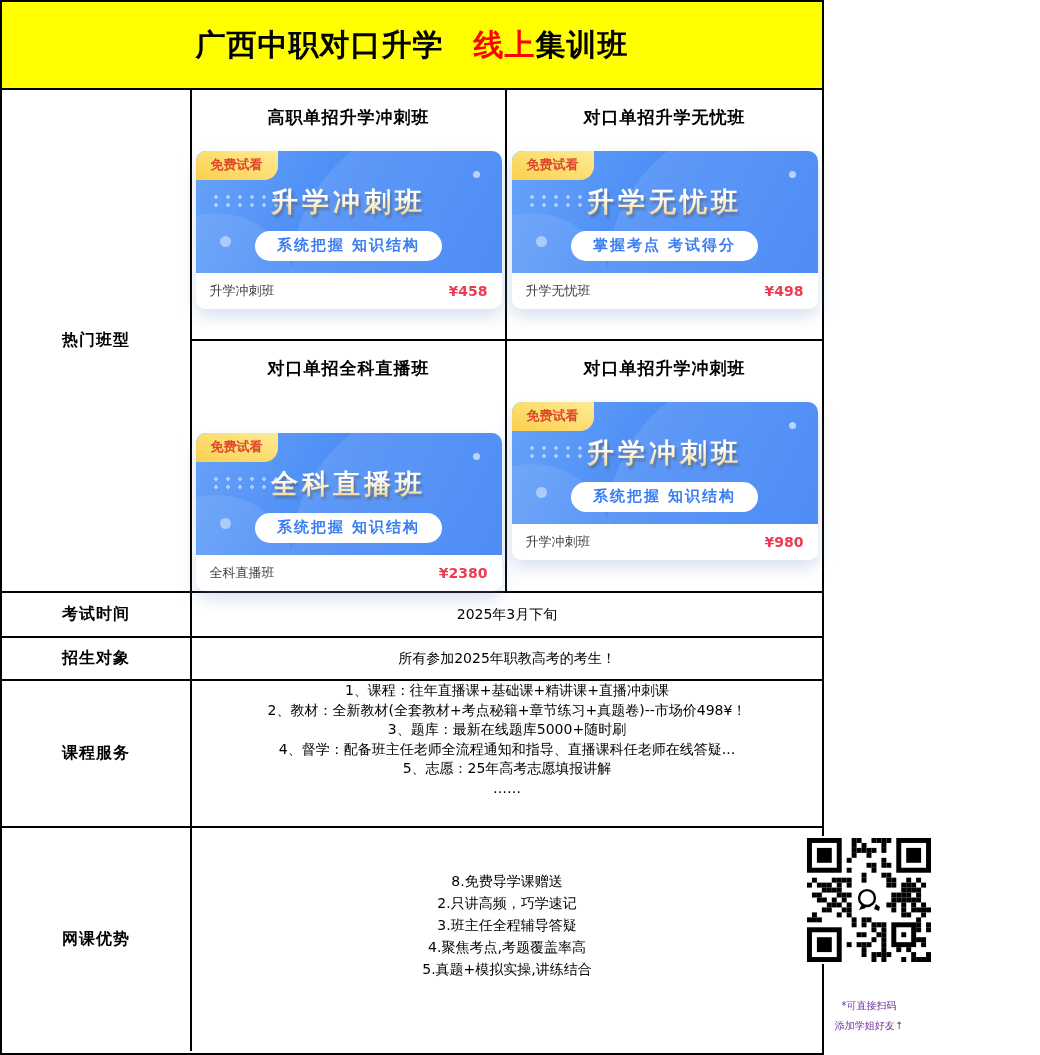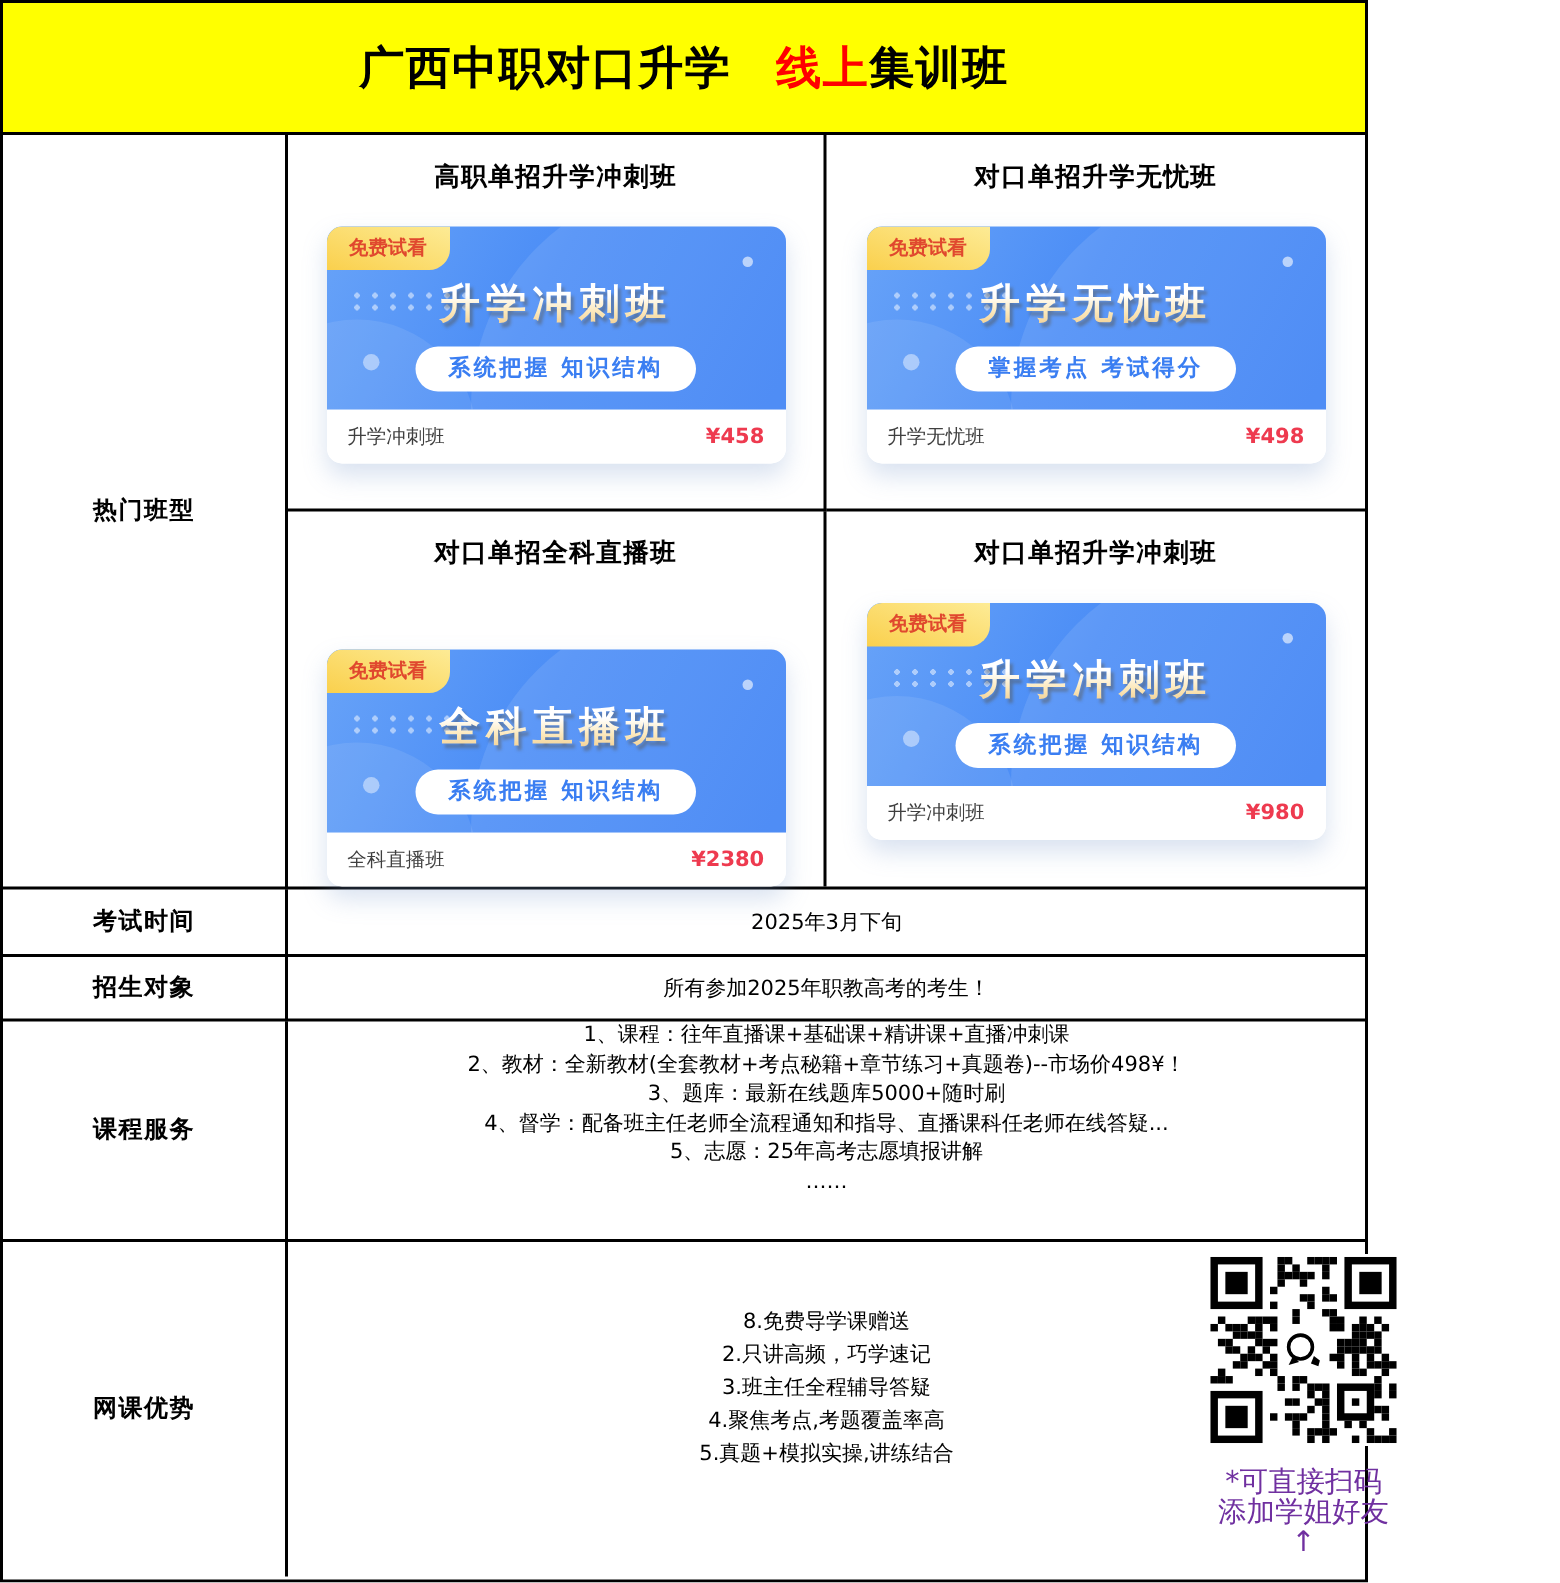--- a/index.html
+++ b/index.html
@@ -2,21 +2,21 @@
 <html style="--banner-bg: #ffff00; --highlight-red: #ff0000; --price-red: #ee3a4f; --purple-note: #7030a0; --pill-text: #3a7ef2; --badge-text: #e0482e; --card-blue: #4a8bf5;"><head>
 <meta charset="utf-8">
 <style>
   :root{
     --banner-bg:#ffff00; --highlight-red:#ff0000; --price-red:#ee3a4f;
     --purple-note:#7030a0; --pill-text:#3a7ef2; --badge-text:#e0482e;
   }
   *{box-sizing:border-box; margin:0; padding:0;}
   html,body{background:#fff;}
   body{font-family:"DejaVu Sans","Liberation Sans",sans-serif; color:#000;}
-  .page{width:912px; height:1055px; border:2px solid #000; background:#fff; position:relative;}
+  .page{width:824px; height:1055px; border:2px solid #000; background:#fff; position:relative;}
 
   
   .banner{height:88px; background:var(--banner-bg); border-bottom:2px solid #000;
           display:flex; align-items:center; justify-content:center;
           font-size:30px; font-weight:bold; letter-spacing:1px;}
   .banner .hl{color:var(--highlight-red);margin-left:30px;}
 
   
   .grid{display:grid; grid-template-columns:190px 1fr;
         grid-template-rows:251px 252px 45px 43px 147px auto;
@@ -75,21 +75,21 @@
   
   .center-cell{display:flex; align-items:center; justify-content:center; font-size:14px;}
   .services{display:flex; flex-direction:column; align-items:center; justify-content:flex-start;
             font-size:14px; line-height:19.5px;}
 
   
   .adv-cell{position:relative;}
   .adv-list{margin-top:42px; display:flex; flex-direction:column; align-items:center;
             font-size:14px; line-height:22px;}
   .qr-wrap{position:absolute; left:613px; top:8px; width:128px; text-align:center;}
-  .qr-note{margin-top:10px; color:var(--purple-note); font-size:19px; line-height:20px;}
+  .qr-note{margin-top:28px; color:var(--purple-note); font-size:10px; line-height:20px;}
 </style>
 </head>
 <body>
 
 <div class="page">
 
   <div class="banner">
     <span>广西中职对口升学</span>
       <span class="hl">线上</span>
       <span>集训班</span>

